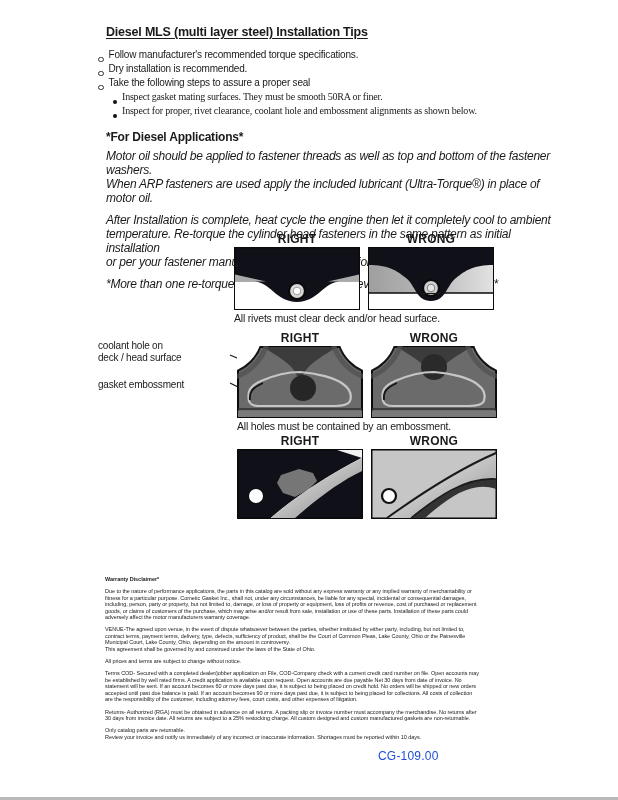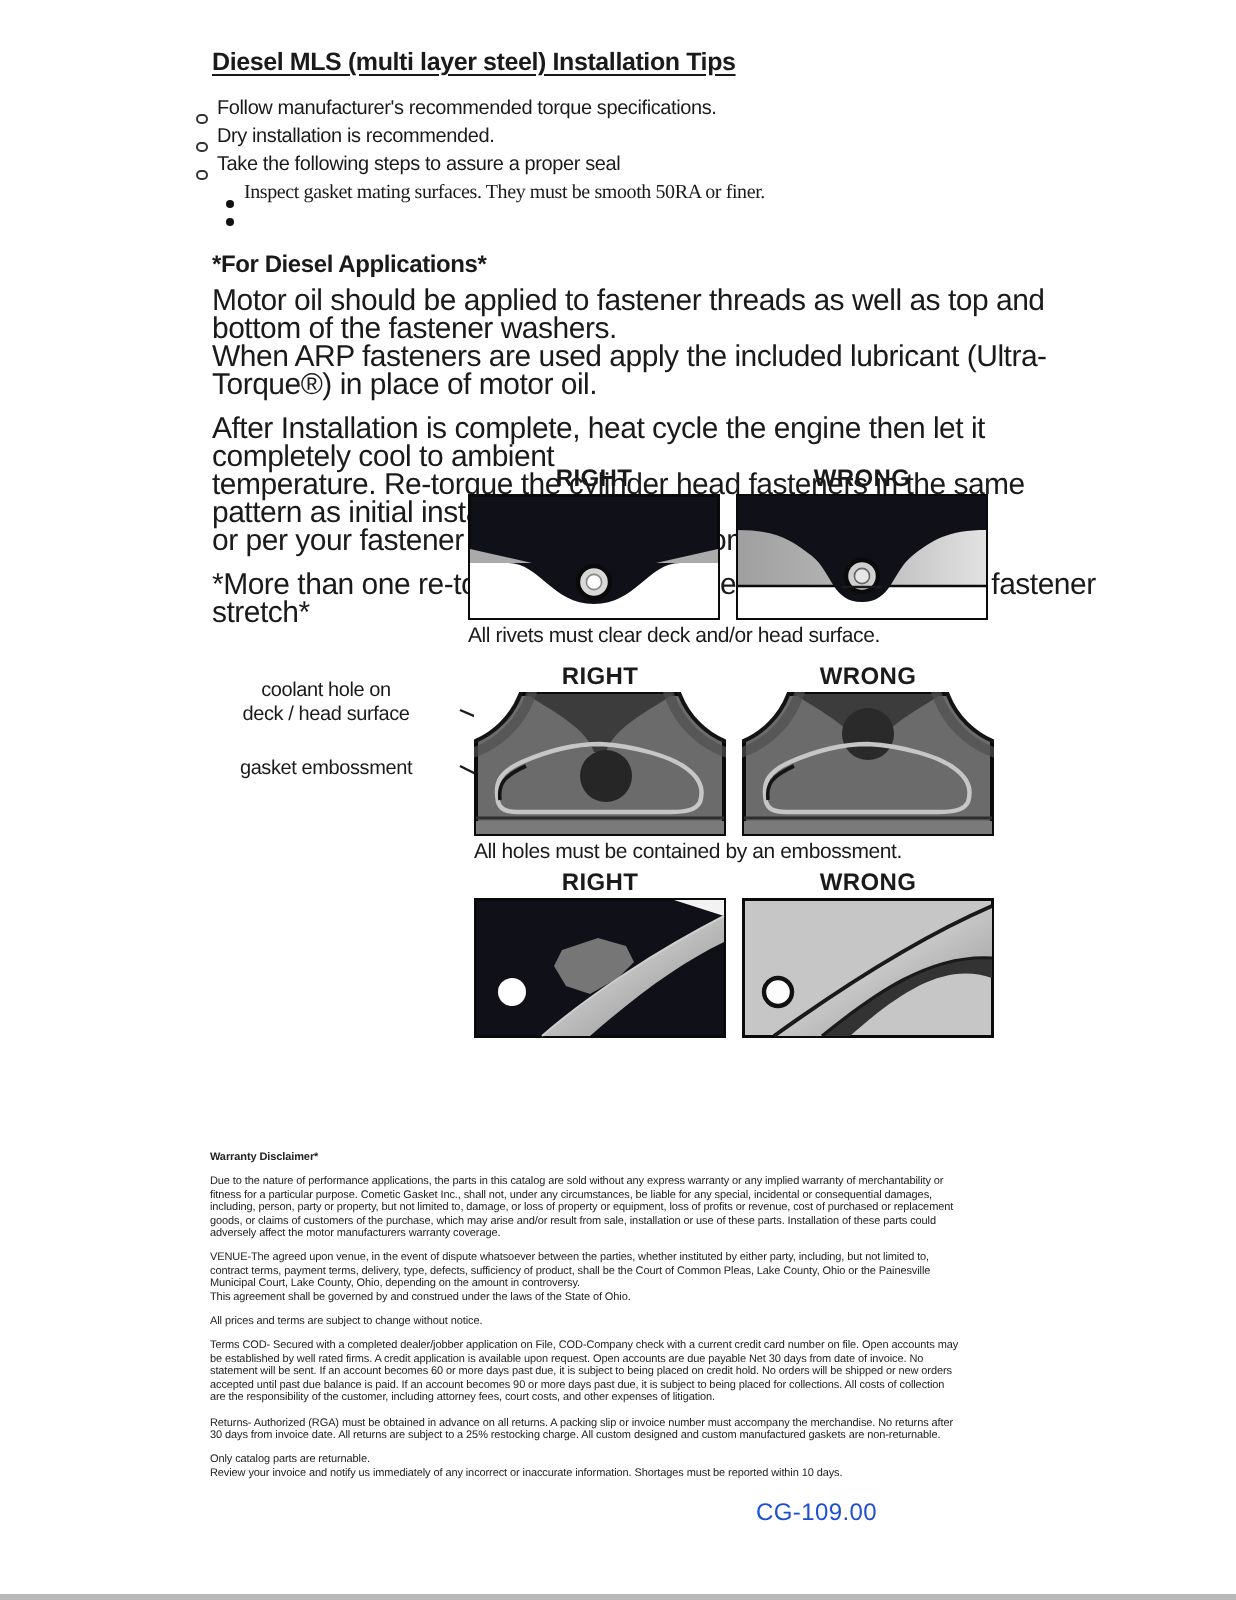--- a/index.html
+++ b/index.html
@@ -13,35 +13,35 @@
     margin-left:8px; font-size:12.5px; font-weight:bold; letter-spacing:-0.2px;
     text-decoration:underline; text-underline-offset:2px; display:inline-block;
   }
   .bullets{margin-top:8px; font-size:10px; line-height:14px; letter-spacing:-0.2px;}
   .bullet{display:flex; gap:5px; align-items:flex-end;}
   .bullet.sub{margin-left:15px;font-family:Liberation Serif, serif;}
   .b-dot{flex:none; width:3.5px; height:3.5px; border:1px solid #333; border-radius:50%; margin-top:4.6px;}
   .b-dot.filled{width:4px; height:4px; border:none; background:#111;}
   .section-heading{margin:12px 0 0 8px; font-size:12px; font-weight:bold; letter-spacing:-0.2px;}
   .para{
-    margin:8px 0 0 8px; font-size:15px; line-height:14px; letter-spacing:-0.25px;
-    white-space:pre-line; width:452px;
+    margin:8px 0 0 8px; font-size:12px; line-height:14px; letter-spacing:-0.25px;
+    white-space:pre-line; width:452px;font-style:italic;
   }
   .para.first{margin-top:5px;}
   
   .figure{position:absolute;}
   .fig1{left:234px; top:232px;}
   .fig2{left:237px; top:331px;}
   .fig3{left:237px; top:434px;}
   .fig-label-row{display:flex; gap:8px; height:15px;}
   .fig-label{width:126px; text-align:center; font-size:12px; font-weight:bold; letter-spacing:0.2px;}
   .fig-box-row{display:flex; gap:8px;}
   .fig-caption{margin-top:2px; font-size:10.5px; letter-spacing:-0.2px; white-space:pre-line; line-height:12.5px;}
   .fig-side-labels{
-    position:absolute; left:98px; top:340px; width:130px; text-align:center;
+    position:absolute; left:98px; top:340px; width:130px; text-align:left;
     font-size:10px; line-height:11.5px; letter-spacing:-0.2px;
   }
   .side-label{white-space:pre-line;}
   .side-label.second{margin-top:16px;}
   .leader-svg{position:absolute; left:98px; top:331px; pointer-events:none;}
   svg{display:block;}
   
   .disclaimer{position:absolute; left:105px; top:576px; width:472px;
     font-size:5.5px; line-height:6.4px; letter-spacing:-0.05px; color:#222;}
   .disc-heading{font-weight:bold; margin:0 0 6px 0;}
@@ -70,20 +70,21 @@
       <div class="bullet">
         <span class="b-dot"></span>
         <span>Take the following steps to assure a proper seal</span>
       </div>
       <div class="bullet sub">
         <span class="b-dot filled"></span>
         <span>Inspect gasket mating surfaces.  They must be smooth 50RA or finer.</span>
       </div>
       <div class="bullet sub">
         <span class="b-dot filled"></span>
+        <span>Inspect for proper, rivet clearance, coolant hole and embossment alignments as shown below.</span>
       </div>
     </div>
 
     <div class="section-heading">*For Diesel Applications*</div>
     <div class="para first">Motor oil should be applied to fastener threads as well as top and bottom of the fastener washers.
 When ARP fasteners are used apply the included lubricant (Ultra-Torque®) in place of motor oil.</div>
     <div class="para">After Installation is complete, heat cycle the engine then let it completely cool to ambient
 temperature. Re-torque the cylinder head fasteners in the same pattern as initial installation
 or per your fastener manufacturer's recommendations.</div>
     <div class="para">*More than one re-torque may be required to achieve proper fastener stretch*</div>

